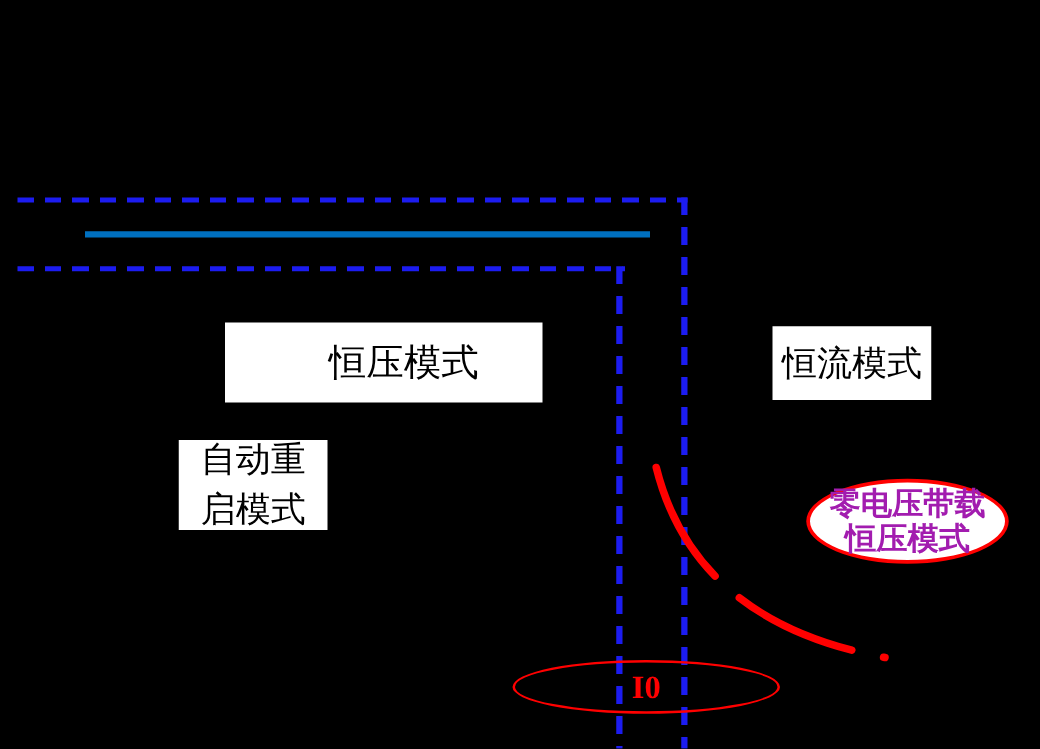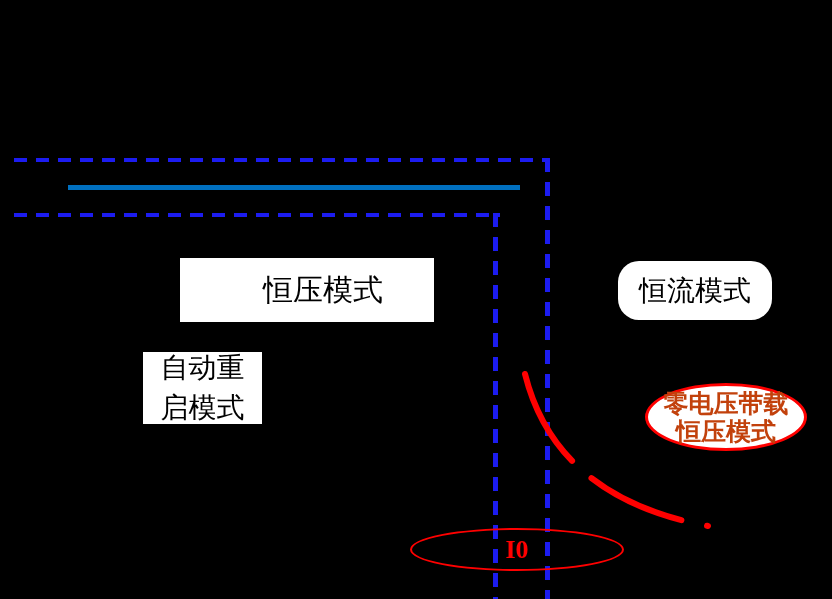--- a/index.html
+++ b/index.html
@@ -40,21 +40,21 @@
   .label-box {
     position: absolute;
     background: #ffffff;
     color: #000000;
     display: flex;
     align-items: center;
     justify-content: center;
     text-align: center;
   }
   .box-cv { left: 180px; top: 258px; width: 222px; height: 64px; font-size: 30px; padding-left: 32px; }
-  .box-cc { left: 618px; top: 261px; width: 154px; height: 59px; font-size: 28px; border-radius: 21px; }
+  .box-cc { left: 618px; top: 261px; width: 127px; height: 59px; font-size: 28px; }
   .box-ar {
     left: 143px; top: 352px; width: 119px; height: 72px;
     font-size: 28px; line-height: 40px; flex-direction: column;
   }
   
   .overlay {
     position: absolute;
     left: 0; top: 0;
     width: 832px; height: 599px;
   }
@@ -63,21 +63,21 @@
     position: absolute;
     left: 645px; top: 383px;
     width: 162px; height: 68px;
     background: #ffffff;
     border: 3px solid #ff0000;
     border-radius: 50%;
     box-sizing: border-box;
     display: flex;
     flex-direction: column;
     justify-content: center;
-    color: #c2410c;
+    color: #a21caf;
     font-weight: bold;
     font-size: 25px;
     line-height: 28px;
     text-align: center;
   }
   .oval-i0 {
     position: absolute;
     left: 410px; top: 528px;
     width: 214px; height: 43px;
     border: 2px solid #ff0000;

